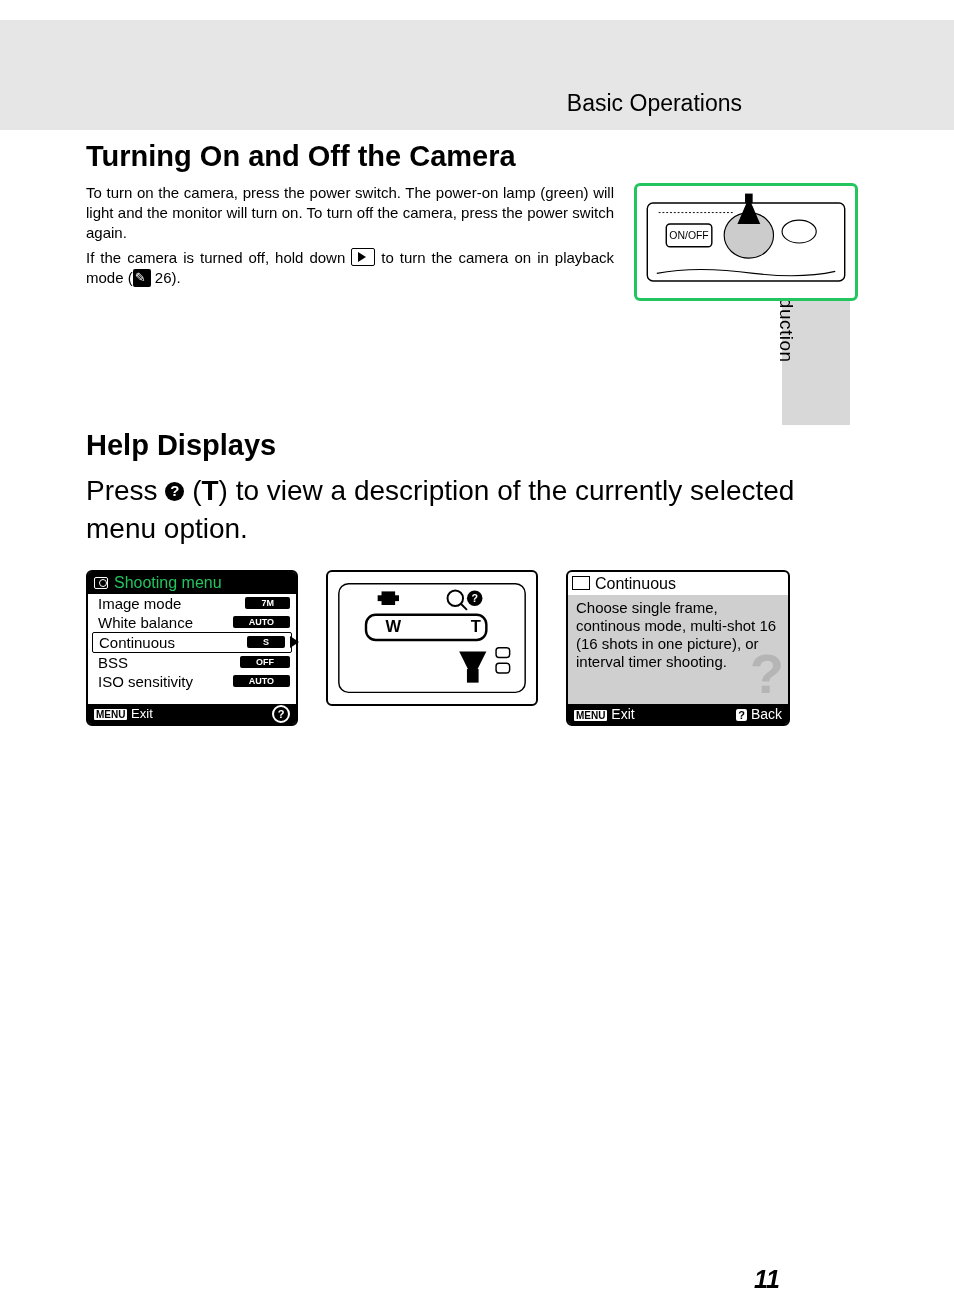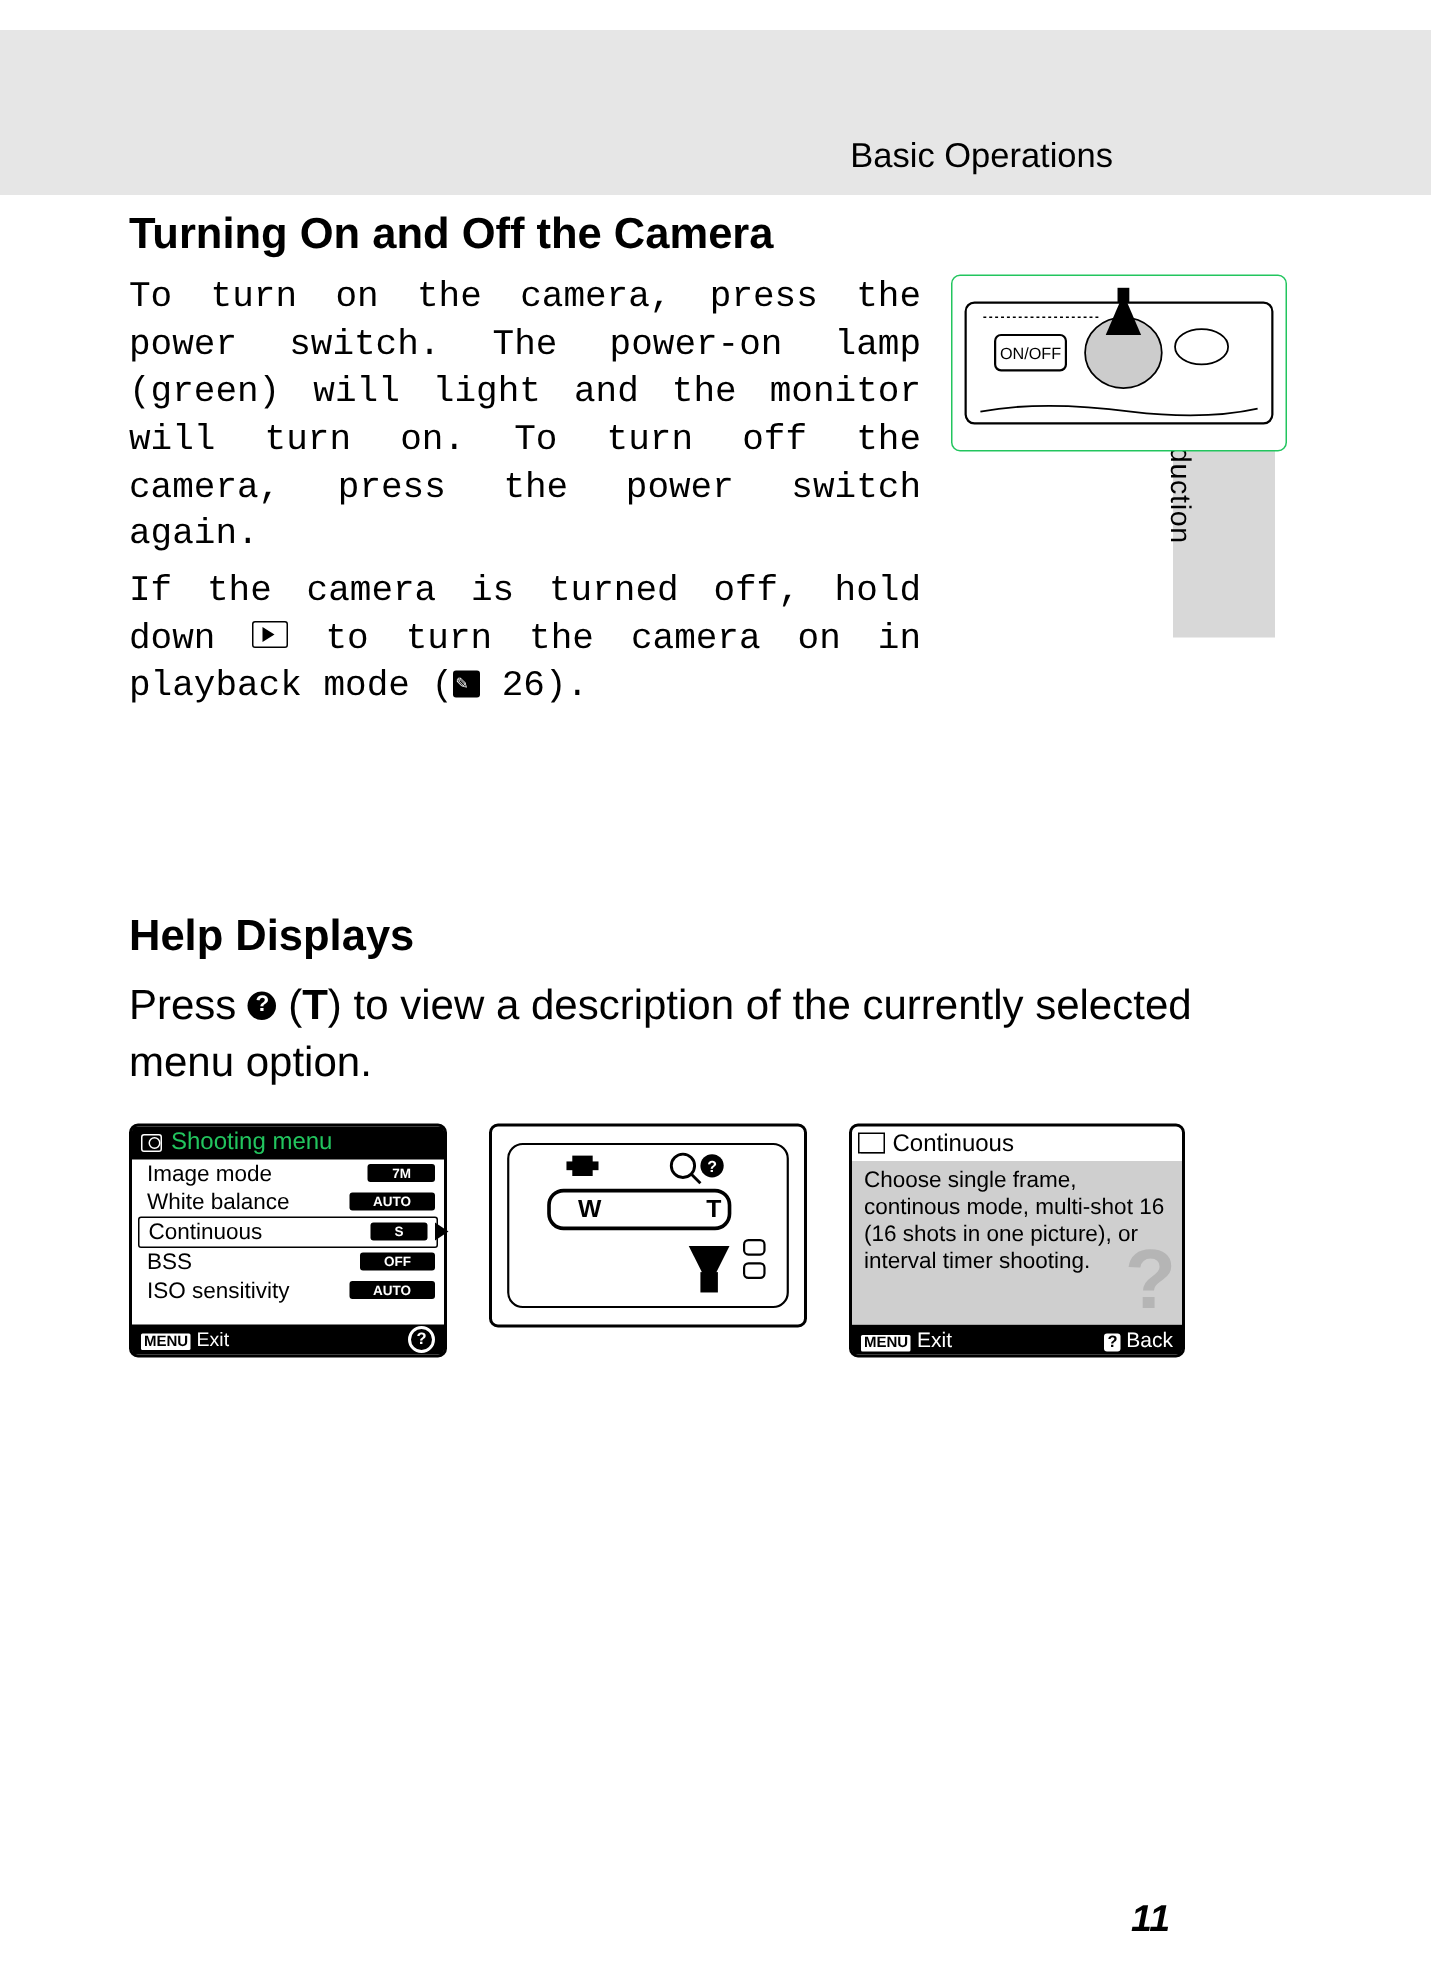--- a/index.html
+++ b/index.html
@@ -5,28 +5,28 @@
   * { box-sizing: border-box; margin: 0; padding: 0; }
   html, body { width: 954px; height: 1314px; font-family: Arial, Helvetica, sans-serif; background: #fff; color: #000; }
   .page { position: relative; width: 850px; height: 1314px; margin-top: 20px; }
   .top-gray { position: absolute; top: 0; left: 0; width: 954px; height: 110px; background: #e6e6e6; }
   .side-tab { position: absolute; right: 0; top: 175px; width: 68px; height: 230px; background: #d8d8d8; }
   .side-tab-label { position: absolute; right: 12px; top: 50%; transform: translateY(-50%) rotate(90deg); transform-origin: center; font-size: 19px; letter-spacing: 0.5px; white-space: nowrap; }
   .chapter-head { position: absolute; top: 70px; right: 108px; font-size: 23px; }
   .content { position: absolute; top: 120px; left: 86px; width: 772px; }
   h2 { font-size: 29px; font-weight: bold; margin-bottom: 10px; }
   .sec1-row { display: flex; gap: 20px; align-items: flex-start; }
-  .sec1-text { flex: 1 1 auto; font-size: 24px; line-height: 1.32; text-align: justify; font-family: Liberation Mono, monospace; }
+  .sec1-text { flex: 1 1 auto; font-size: 15px; line-height: 1.32; text-align: justify; }
   .sec1-text p { margin-bottom: 6px; }
   .inline-icon { display: inline-block; vertical-align: middle; }
   .icon-play { width: 24px; height: 18px; border: 1.5px solid #000; border-radius: 2px; position: relative; top: -2px; }
   .icon-play::after { content: ""; position: absolute; left: 6px; top: 3px; border-left: 8px solid #000; border-top: 5px solid transparent; border-bottom: 5px solid transparent; }
   .icon-ref { width: 18px; height: 18px; background: #000; border-radius: 2px; position: relative; top: -1px; }
   .icon-ref::after { content: "✎"; color: #fff; font-size: 13px; position: absolute; left: 2px; top: 0px; }
-  .cam-top { width: 224px; height: 118px; border: 1px solid #22c55e; border-radius: 6px; background: #fff; flex: 0 0 auto; position: relative; }
+  .cam-top { width: 224px; height: 118px; border: 3px solid #22c55e; border-radius: 6px; background: #fff; flex: 0 0 auto; position: relative; }
   .cam-top svg { width: 100%; height: 100%; }
   .sec2 { margin-top: 128px; }
   .sec2-intro { font-size: 28px; line-height: 1.35; margin-bottom: 22px; }
   .icon-help { width: 19px; height: 19px; background: #000; border-radius: 50%; position: relative; top: -1px; }
   .icon-help::after { content: "?"; color: #fff; position: absolute; left: 5px; top: -1px; font-size: 15px; font-weight: bold; }
   .icon-T { font-weight: bold; font-family: Arial; }
   .three-panels { display: flex; gap: 28px; align-items: flex-start; }
   .panel { border: 2.5px solid #000; border-radius: 6px; background: #fff; }
   .p1 { width: 212px; height: 156px; position: relative; }
   .p1-head { background: #000; color: #22c55e; font-size: 16px; padding: 2px 6px; display: flex; align-items: center; gap: 6px; border-top-left-radius: 3px; border-top-right-radius: 3px; }

